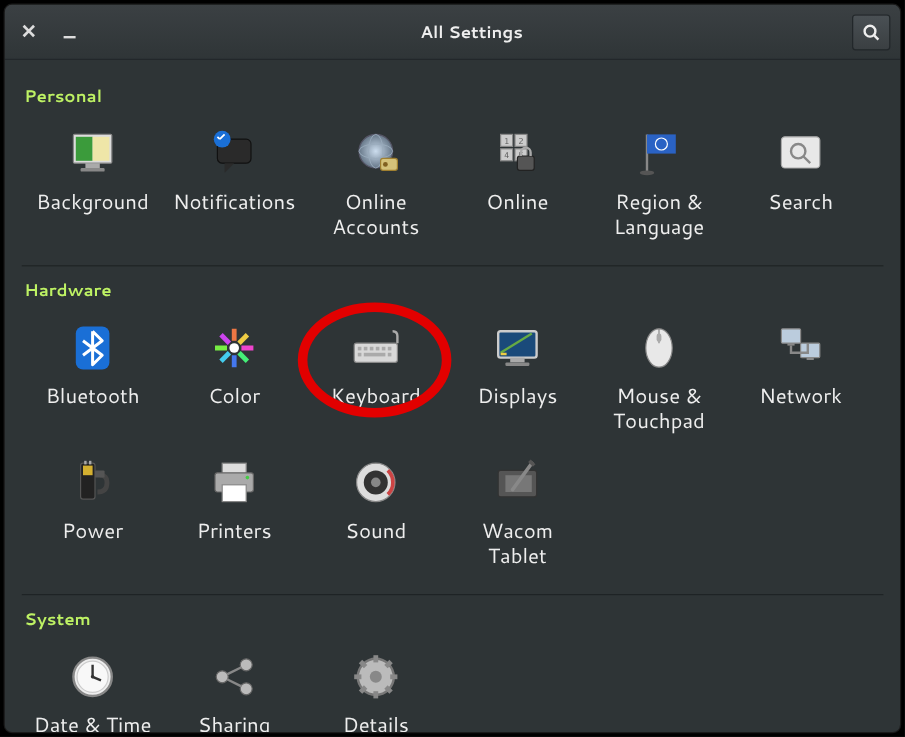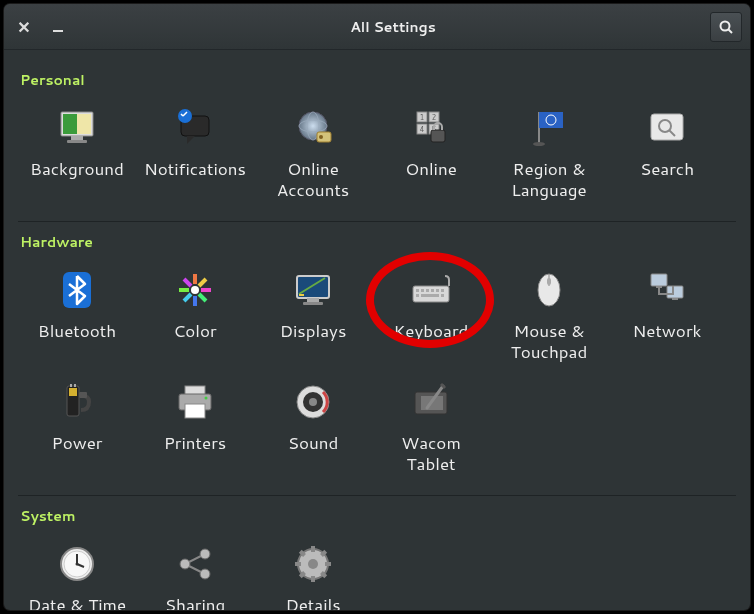--- a/index.html
+++ b/index.html
@@ -257,52 +257,52 @@
                 <line x1="-4" y1="-4" x2="-11" y2="-11" stroke="#c4e"></line>
                 <line x1="4" y1="4" x2="11" y2="11" stroke="#4e7"></line>
               </g>
             </g>
           </svg>
         </div>
         <div class="item-label">Color</div>
       </div>
 
       <div class="item">
-        <div class="icon-box">
-          <svg width="48" height="48">
-            <rect x="8" y="10" width="32" height="22" rx="2" fill="#1a4a7a" stroke="#ccc" stroke-width="2"></rect>
-            <path d="M10 28 L36 12" stroke="#6a4" stroke-width="2"></path>
-            <path d="M10 28 L15 28 L15 30 L10 30 Z" fill="#ec4"></path>
-            <rect x="18" y="32" width="12" height="4" fill="#aaa"></rect>
-            <rect x="14" y="36" width="20" height="3" rx="1" fill="#888"></rect>
-          </svg>
-        </div>
-        <div class="item-label">Displays</div>
-      </div>
-
-      <div class="item">
         <div class="highlight-ring"></div>
         <div class="icon-box">
           <svg width="48" height="48">
             <path d="M38 10 Q42 10 42 14 L42 20" fill="none" stroke="#aaa" stroke-width="2"></path>
             <rect x="6" y="20" width="36" height="16" rx="2" fill="#d8d8d8" stroke="#888"></rect>
             <g fill="#aaa">
               <rect x="9" y="23" width="3" height="3"></rect>
                 <rect x="14" y="23" width="3" height="3"></rect>
                 <rect x="19" y="23" width="3" height="3"></rect>
                 <rect x="24" y="23" width="3" height="3"></rect>
                 <rect x="29" y="23" width="3" height="3"></rect>
                 <rect x="34" y="23" width="3" height="3"></rect>
               <rect x="9" y="28" width="3" height="3"></rect>
                 <rect x="14" y="28" width="18" height="3"></rect>
                 <rect x="34" y="28" width="3" height="3"></rect>
             </g>
           </svg>
         </div>
         <div class="item-label">Keyboard</div>
+      </div>
+
+      <div class="item">
+        <div class="icon-box">
+          <svg width="48" height="48">
+            <rect x="8" y="10" width="32" height="22" rx="2" fill="#1a4a7a" stroke="#ccc" stroke-width="2"></rect>
+            <path d="M10 28 L36 12" stroke="#6a4" stroke-width="2"></path>
+            <path d="M10 28 L15 28 L15 30 L10 30 Z" fill="#ec4"></path>
+            <rect x="18" y="32" width="12" height="4" fill="#aaa"></rect>
+            <rect x="14" y="36" width="20" height="3" rx="1" fill="#888"></rect>
+          </svg>
+        </div>
+        <div class="item-label">Displays</div>
       </div>
 
       <div class="item">
         <div class="icon-box">
           <svg width="48" height="48">
             <ellipse cx="24" cy="24" rx="11" ry="16" fill="#e8e8e8" stroke="#888"></ellipse>
             <line x1="24" y1="8" x2="24" y2="20" stroke="#888"></line>
             <rect x="22" y="12" width="4" height="7" rx="2" fill="#aaa"></rect>
           </svg>
         </div>

